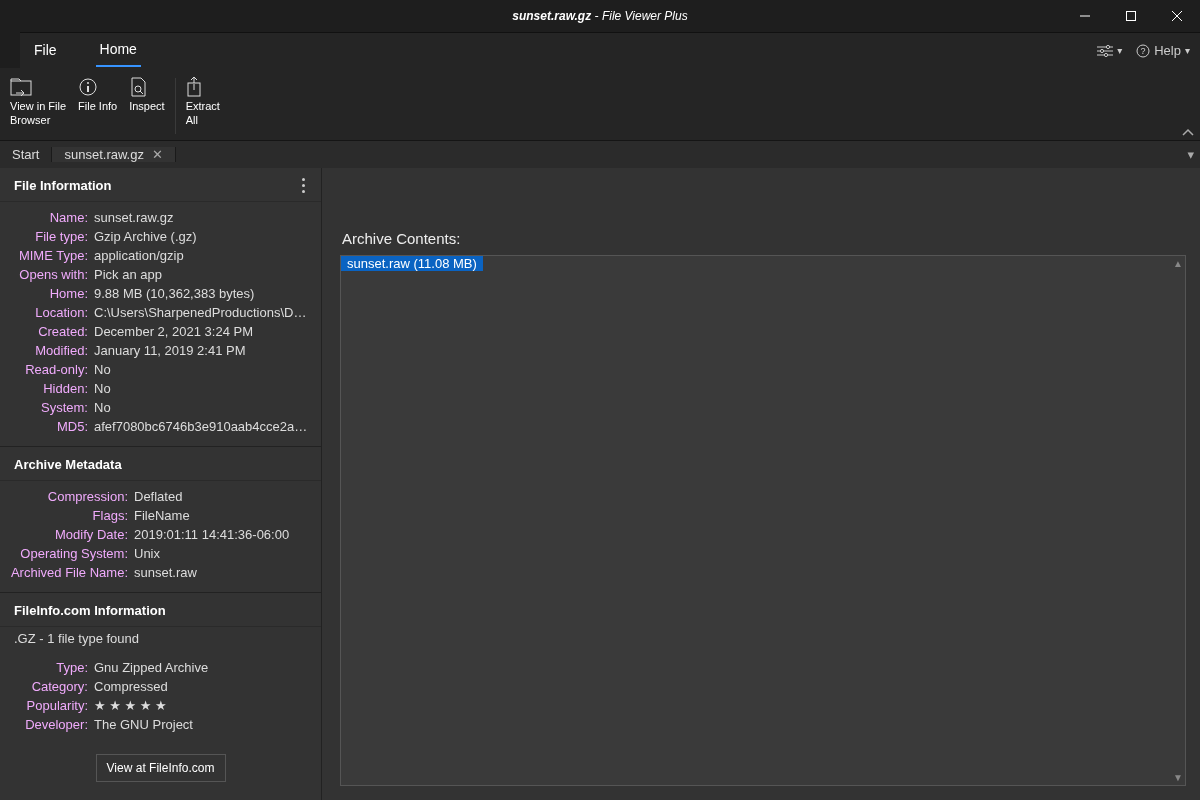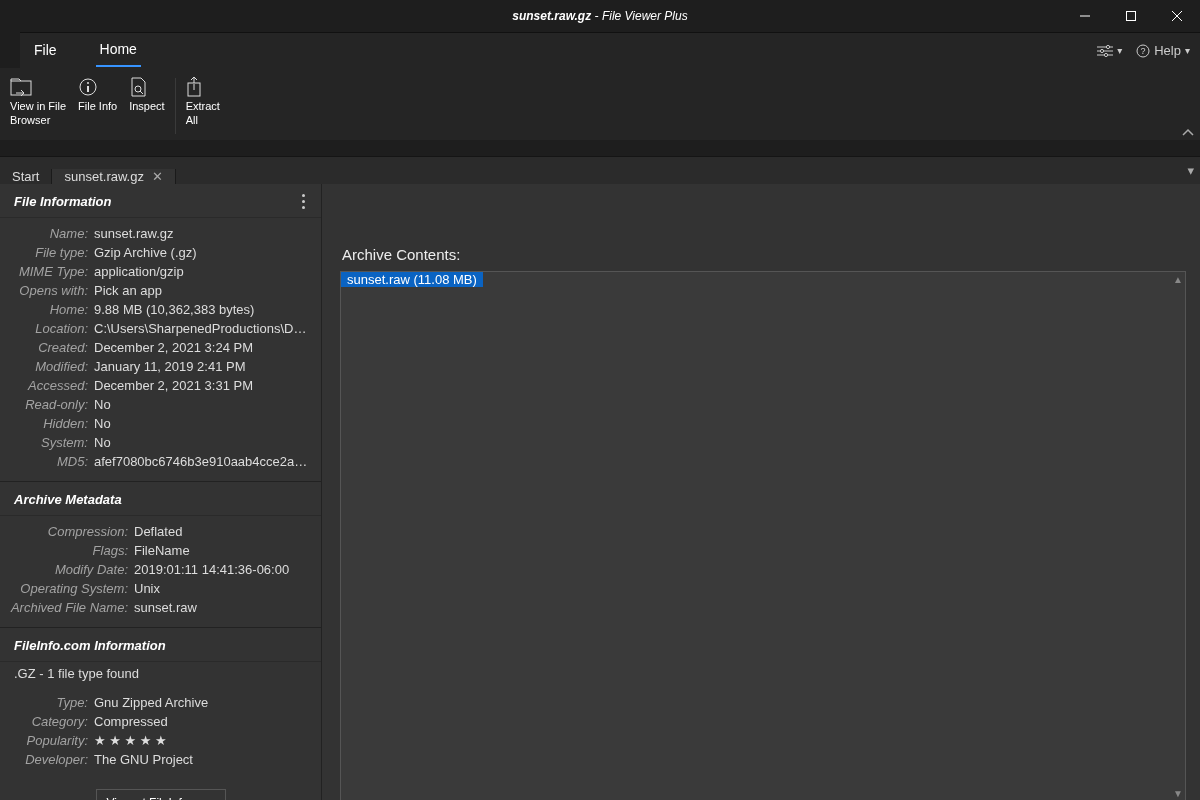--- a/index.html
+++ b/index.html
@@ -20,37 +20,37 @@
 .settings-icn, .help-grp { display: flex; align-items: center; gap: 4px; cursor: pointer; }
 
 
 .ribbon { height: 72px; background: #252525; display: flex; padding: 4px 4px 0; gap: 0; position: relative; }
 .ribbon-btn { display: flex; flex-direction: column; align-items: flex-start; justify-content: flex-start; padding: 4px 6px 0; color: #fff; font-size: 11px; text-align: center; cursor: pointer; line-height: 1.25; }
 .ribbon-btn .ic { height: 22px; display: flex; align-items: center; justify-content: center; margin-bottom: 2px; }
 .ribbon-sep { width: 1px; background: #3a3a3a; margin: 6px 4px; }
 .ribbon-collapse { position: absolute; right: 6px; bottom: 2px; color: #aaa; cursor: pointer; }
 
 
-.pagetabs { height: 28px; background: #2b2b2b; display: flex; align-items: flex-end; position: relative; border-top: 1px solid #151515; margin-top: 16px; }
+.pagetabs { height: 28px; background: #2b2b2b; display: flex; align-items: center; position: relative; border-top: 1px solid #151515; }
 .ptab { display: flex; align-items: center; padding: 0 12px; font-size: 13px; color: #ddd; cursor: pointer; gap: 8px; border-right: 1px solid #1a1a1a; }
 .ptab.active { background: #333333; }
 .ptab .x { color: #aaa; font-size: 13px; cursor: pointer; }
 .pagetabs .dd { position: absolute; right: 6px; top: 6px; color: #aaa; cursor: pointer; }
 
 
 .main { display: flex; height: calc(800px - 32px - 36px - 72px - 28px); background: #333333; }
 .left { width: 322px; background: #333333; display: flex; flex-direction: column; border-right: 1px solid #222; overflow: hidden; }
 .right { flex: 1; background: #333333; display: flex; flex-direction: column; padding: 10px 14px 14px 14px; }
 
 
-.sec-head { display: flex; align-items: center; justify-content: space-between; padding: 10px 10px 8px 14px; color: #fff; font-weight: 600; font-size: 13px; border-bottom: 1px solid #2a2a2a; font-style: italic; }
+.sec-head { display: flex; align-items: center; justify-content: space-between; padding: 10px 10px 8px 14px; color: #fff; font-weight: 600; font-size: 13px; border-bottom: 1px solid #2a2a2a; }
 .kebab { color:#ccc; cursor:pointer; letter-spacing:0; line-height:0.4; font-size:14px; display:flex; flex-direction:column; gap:3px; padding-right:6px;}
 .kebab span{display:block;width:3px;height:3px;background:#ccc;border-radius:50%;}
 .kv { display: flex; padding: 2px 10px 2px 0; font-size: 13px; }
-.kv .k { width: 92px; min-width: 92px; text-align: right; color: #a3a3a3; padding-right: 4px; font-style: italic; }
+.kv .k { width: 92px; min-width: 92px; text-align: right; color: #f0abfc; padding-right: 4px; }
 .kv .v { color: #ddd; padding-left: 2px; overflow: hidden; text-overflow: ellipsis; white-space: nowrap; }
 .kvlist { padding: 6px 0 10px 0; }
 .sub { color: #ddd; font-size: 13px; padding: 4px 0 6px 14px; }
 .link-cursor { cursor: pointer; }
 .btn-info { margin: 10px auto 14px; width: 130px; height: 28px; border: 1px solid #555; color: #fff; background: transparent; font-size: 12px; display:flex; align-items:center; justify-content:center; cursor:pointer; }
 .section { border-bottom: 1px solid #222; }
 .kv-wide .k { width: 132px; min-width: 132px; }
 
 
 .rhead { color: #eee; font-size: 15px; padding: 4px 0 8px 2px; margin-top: 48px; }
@@ -218,24 +218,20 @@
           </div>
         <div class="kv">
             <div class="k">Created:</div>
             <div class="v">December 2, 2021 3:24 PM</div>
           </div>
         <div class="kv">
             <div class="k">Modified:</div>
             <div class="v">January 11, 2019 2:41 PM</div>
           </div>
         <div class="kv">
-            <div class="k">Accessed:</div>
-            <div class="v">December 2, 2021 3:31 PM</div>
-          </div>
-        <div class="kv">
             <div class="k">Read-only:</div>
             <div class="v">No</div>
           </div>
         <div class="kv">
             <div class="k">Hidden:</div>
             <div class="v">No</div>
           </div>
         <div class="kv">
             <div class="k">System:</div>
             <div class="v">No</div>

